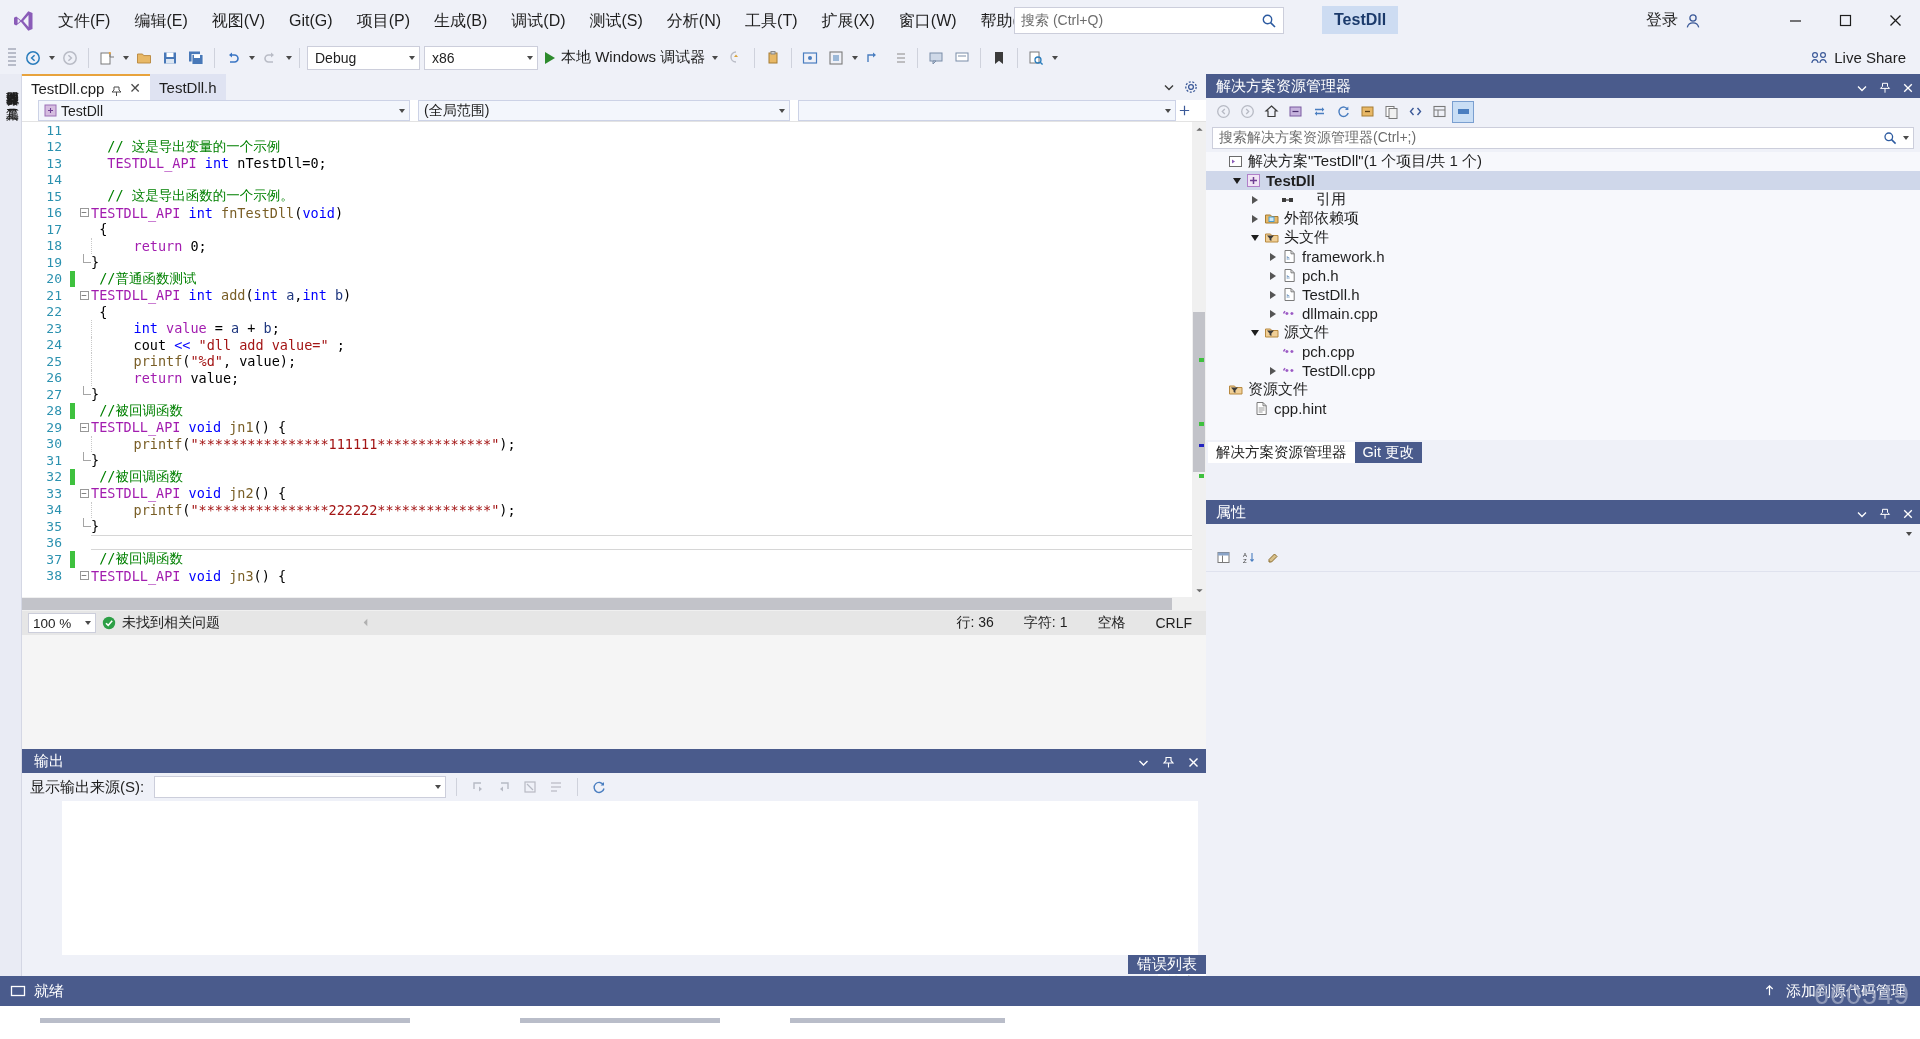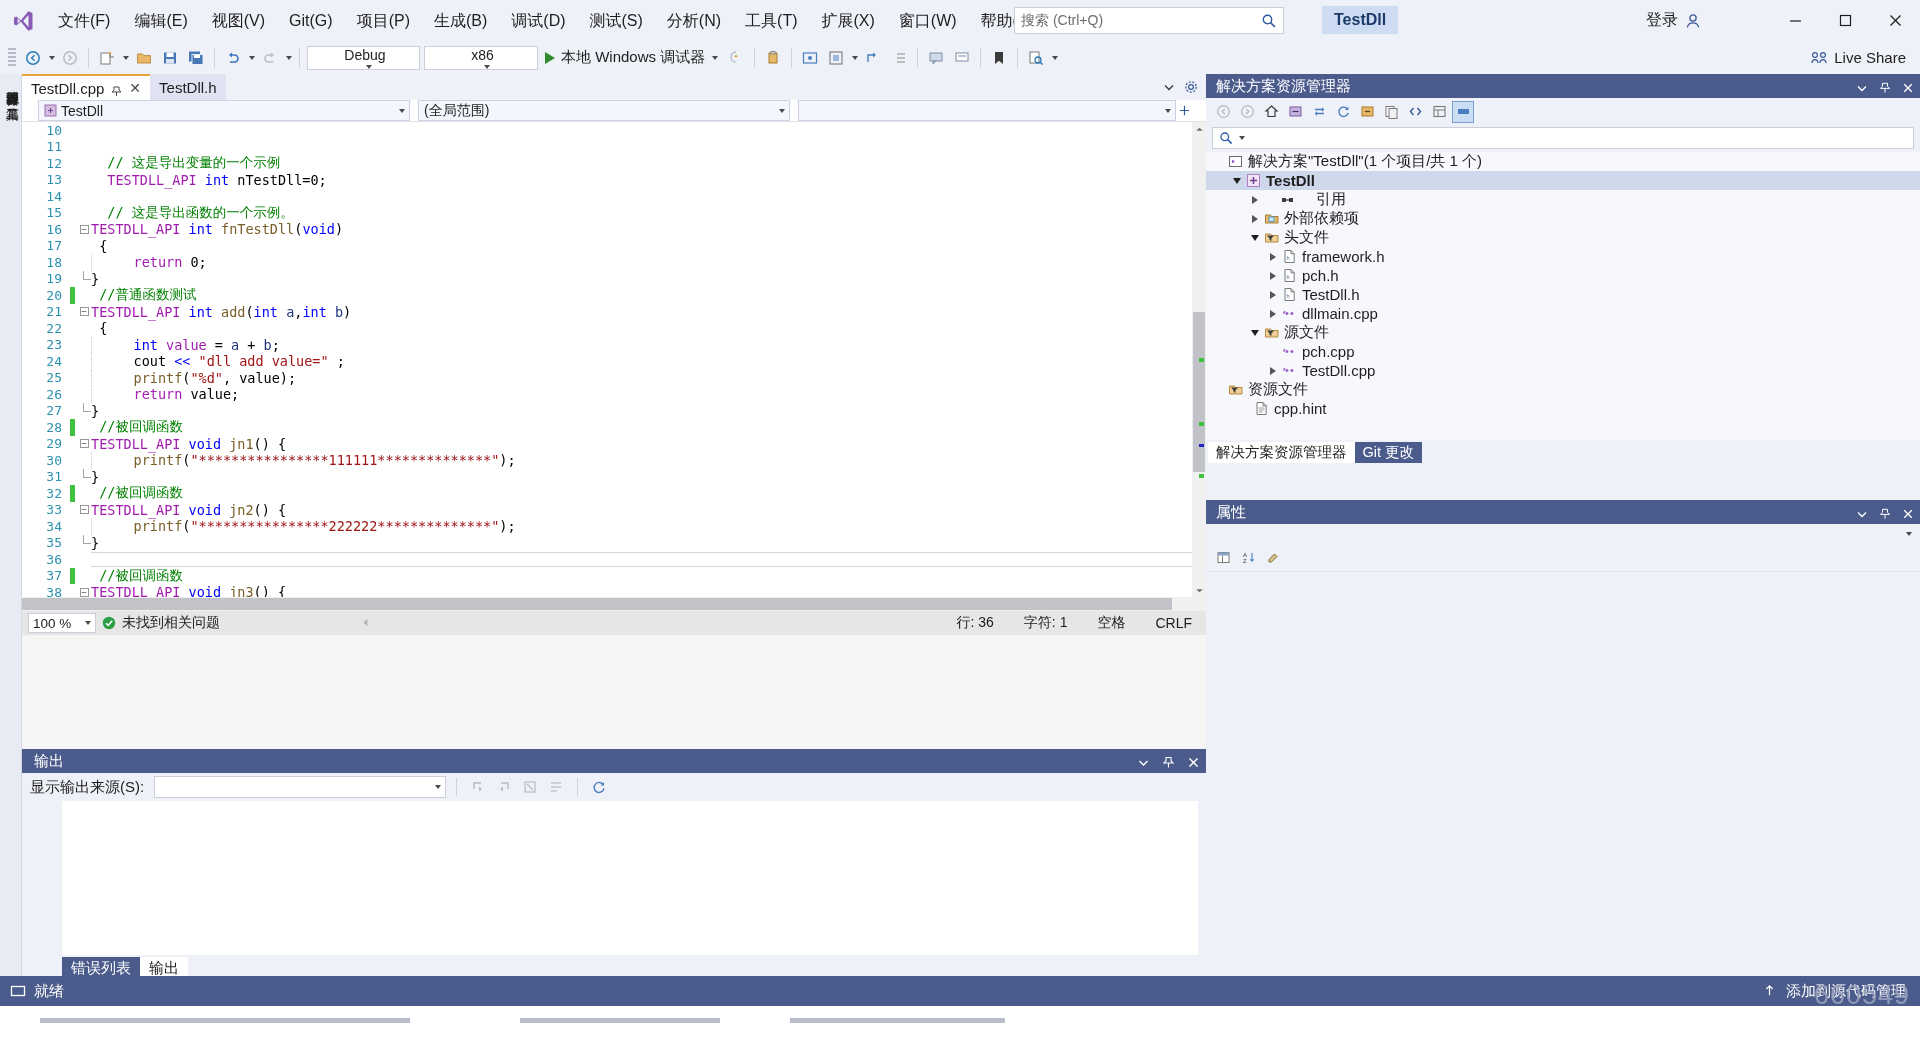--- a/index.html
+++ b/index.html
@@ -61,21 +61,21 @@
             margin: 0 1px; }
   .tb-btn svg { width: 16px; height: 16px; }
   .tb-caret { width: 11px; height: 24px; display: flex; align-items: center; justify-content: center; }
   .tb-caret:after {
     content: ""; border-left: 3.5px solid transparent; border-right: 3.5px solid transparent;
     border-top: 4px solid #4a4a4a;
   }
   .tb-sep { width: 1px; height: 20px; background: #cfd2dc; margin: 0 5px; }
   .tb-combo {
     height: 24px; background: #ffffff; border: 1px solid #cccedb; display: flex; align-items: center;
-    padding: 0 4px 0 7px; font-size: 14px; color: #1e1e1e; margin: 0 2px; flex-direction: column;
+    padding: 0 4px 0 7px; font-size: 14px; color: #1e1e1e; margin: 0 2px;
   }
   .tb-combo .lbl { flex: 1; white-space: nowrap; }
   .tb-combo .arw {
     border-left: 3.5px solid transparent; border-right: 3.5px solid transparent;
     border-top: 4px solid #4a4a4a; margin-left: 8px;
   }
   .tb-run { display: flex; align-items: center; height: 24px; padding: 0 5px; font-size: 15px; color: #1e1e1e; }
   .tb-run .tri { width: 0; height: 0; border-top: 6px solid transparent; border-bottom: 6px solid transparent;
                  border-left: 10px solid #2d8a2d; margin-right: 6px; }
   .liveshare {
@@ -172,21 +172,21 @@
   .out-src {
     width: 292px; height: 22px; background: #ffffff; border: 1px solid #cccedb;
     display: flex; align-items: center; padding: 0 4px;
   }
   .out-src .sp { flex: 1; }
   .out-src .arw { border-left: 3.5px solid transparent; border-right: 3.5px solid transparent; border-top: 4px solid #4a4a4a; }
   .out-vsep { width: 1px; height: 18px; background: #cfd2dc; margin: 0 6px; }
   .out-ic { width: 22px; height: 22px; display: flex; align-items: center; justify-content: center; }
   .out-ic svg { width: 16px; height: 16px; }
   .out-body { height: 154px; background: #ffffff; margin: 0 8px 0 40px; }
-  .out-tabs { height: 24px; display: flex; align-items: flex-end; padding-left: 40px; gap: 0; }
+  .out-tabs { height: 24px; display: flex; align-items: flex-end; padding-left: 40px; gap: 0; flex-direction: column; }
   .otab { height: 22px; padding: 0 9px; display: flex; align-items: center; font-size: 15px;
           background: #4a5b8c; color: #ffffff; }
   .otab.active { background: #ffffff; color: #1e1e1e; }
 
   
   .rightdock { position: absolute; left: 1206px; top: 74px; width: 714px; height: 902px; background: #eff1f8; }
   .pane-title {
     height: 24px; background: #4a5b8c; color: #ffffff; display: flex; align-items: center;
     padding: 0 6px 0 10px; font-size: 15px;
   }
@@ -524,21 +524,20 @@
       </div>
       <div class="nav-plus">
         <svg viewBox="0 0 14 14" width="13" height="13">
             <path d="M7 2v10M2 7h10" stroke="#3b5998" stroke-width="1.3"></path>
           </svg>
       </div>
     </div>
 
     <div class="code-area">
       <div class="codescroll" id="code-lines">
-          <div class="cline"><span class="lnum">10</span><span class="chbar"></span><span class="glyph"></span><span class="code"></span></div>
           <div class="cline"><span class="lnum">11</span><span class="chbar"></span><span class="glyph"></span><span class="code"></span></div>
           <div class="cline"><span class="lnum">12</span><span class="chbar"></span><span class="glyph"></span><span class="code"><span class="k-cmt">  // 这是导出变量的一个示例</span></span></div>
           <div class="cline"><span class="lnum">13</span><span class="chbar"></span><span class="glyph"></span><span class="code"><span class="k-txt">  </span><span class="k-mac">TESTDLL_API</span><span class="k-txt"> </span><span class="k-kw">int</span><span class="k-txt"> nTestDll=0;</span></span></div>
           <div class="cline"><span class="lnum">14</span><span class="chbar"></span><span class="glyph"></span><span class="code"></span></div>
           <div class="cline"><span class="lnum">15</span><span class="chbar"></span><span class="glyph"></span><span class="code"><span class="k-cmt">  // 这是导出函数的一个示例。</span></span></div>
           <div class="cline"><span class="lnum">16</span><span class="chbar"></span><span class="glyph"><span class="fold">−</span></span><span class="code"><span class="k-mac">TESTDLL_API</span><span class="k-txt"> </span><span class="k-kw">int</span><span class="k-txt"> </span><span class="k-fn">fnTestDll</span><span class="k-txt">(</span><span class="k-kw">void</span><span class="k-txt">)</span></span></div>
           <div class="cline"><span class="lnum">17</span><span class="chbar"></span><span class="glyph" style="border-left: 1px solid rgb(165, 165, 165); margin-left: 6px; width: 8px;"></span><span class="code"><span class="k-txt"> {</span></span></div>
           <div class="cline"><span class="lnum">18</span><span class="chbar"></span><span class="glyph" style="border-left: 1px solid rgb(165, 165, 165); margin-left: 6px; width: 8px;"></span><span class="guide"></span><span class="code"><span class="k-txt">    </span><span class="k-mac">return</span><span class="k-txt"> </span><span class="k-txt">0</span><span class="k-txt">;</span></span></div>
           <div class="cline"><span class="lnum">19</span><span class="chbar"></span><span class="glyph" style="border-left: 1px solid rgb(165, 165, 165); border-bottom: 1px solid rgb(165, 165, 165); margin-left: 6px; width: 8px; height: 9px; align-self: flex-start;"></span><span class="code"><span class="k-txt">}</span></span></div>
           <div class="cline"><span class="lnum">20</span><span class="chbar green"></span><span class="glyph"></span><span class="code"><span class="k-cmt"> //普通函数测试</span></span></div>
@@ -769,20 +768,21 @@
           </svg>
       </span>
       <span class="se-ic active">
         <svg viewBox="0 0 15 15">
             <rect x="2" y="5" width="11" height="5" fill="#4a7ec0"></rect>
           </svg>
       </span>
     </div>
 
     <div class="se-search">
+      <span class="sp">搜索解决方案资源管理器(Ctrl+;)</span>
       <span class="mag">
         <svg viewBox="0 0 14 14">
             <circle cx="5.8" cy="5.8" r="3.8" fill="none" stroke="#2c5aa0" stroke-width="1.3"></circle>
             <line x1="8.6" y1="8.6" x2="12.6" y2="12.6" stroke="#2c5aa0" stroke-width="1.5"></line>
           </svg>
       </span>
       <span class="arw"></span>
     </div>
 
     <div class="tree" id="se-tree">

